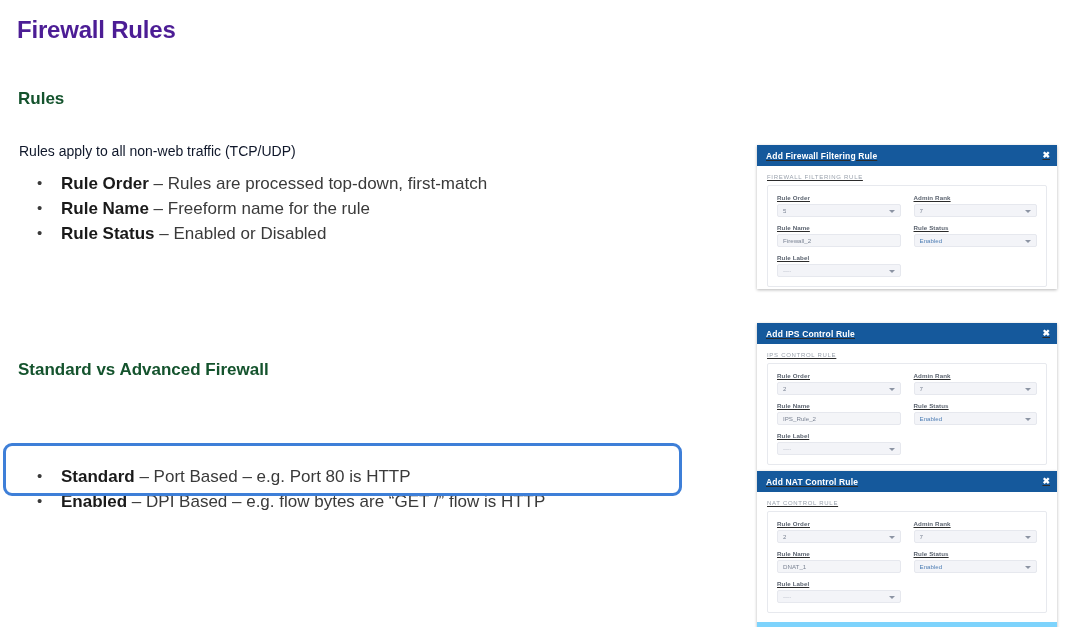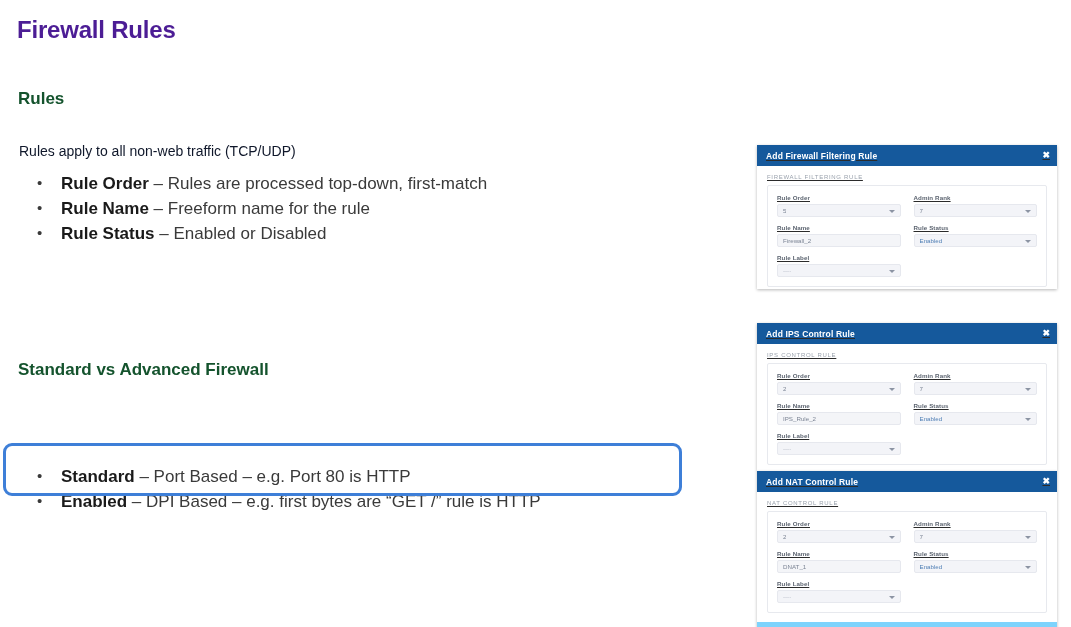--- a/index.html
+++ b/index.html
@@ -218,21 +218,21 @@
   </li>
 </ul>
 
 <div class="section-heading" id="std-adv-heading">Standard vs Advanced Firewall</div>
 
 <ul class="bullet-list" id="mode-bullets">
   <li class="bullet-item">
     <span class="bullet-term">Standard</span><span> – Port Based – e.g. Port 80 is HTTP</span>
   </li>
   <li class="bullet-item">
-    <span class="bullet-term">Enabled</span><span> – DPI Based – e.g. first bytes are “GET /” rule is HTTP</span>
+    <span class="bullet-term">Enabled</span><span> – DPI Based – e.g. flow bytes are “GET /” flow is HTTP</span>
   </li>
 </ul>
 
 <div class="highlight-box"></div>
 
 <div class="dialog" id="dialog-0">
   <div class="dialog-header">
     <span class="dialog-title">Add Firewall Filtering Rule</span>
     <span class="dialog-close">✖</span>
   </div>

